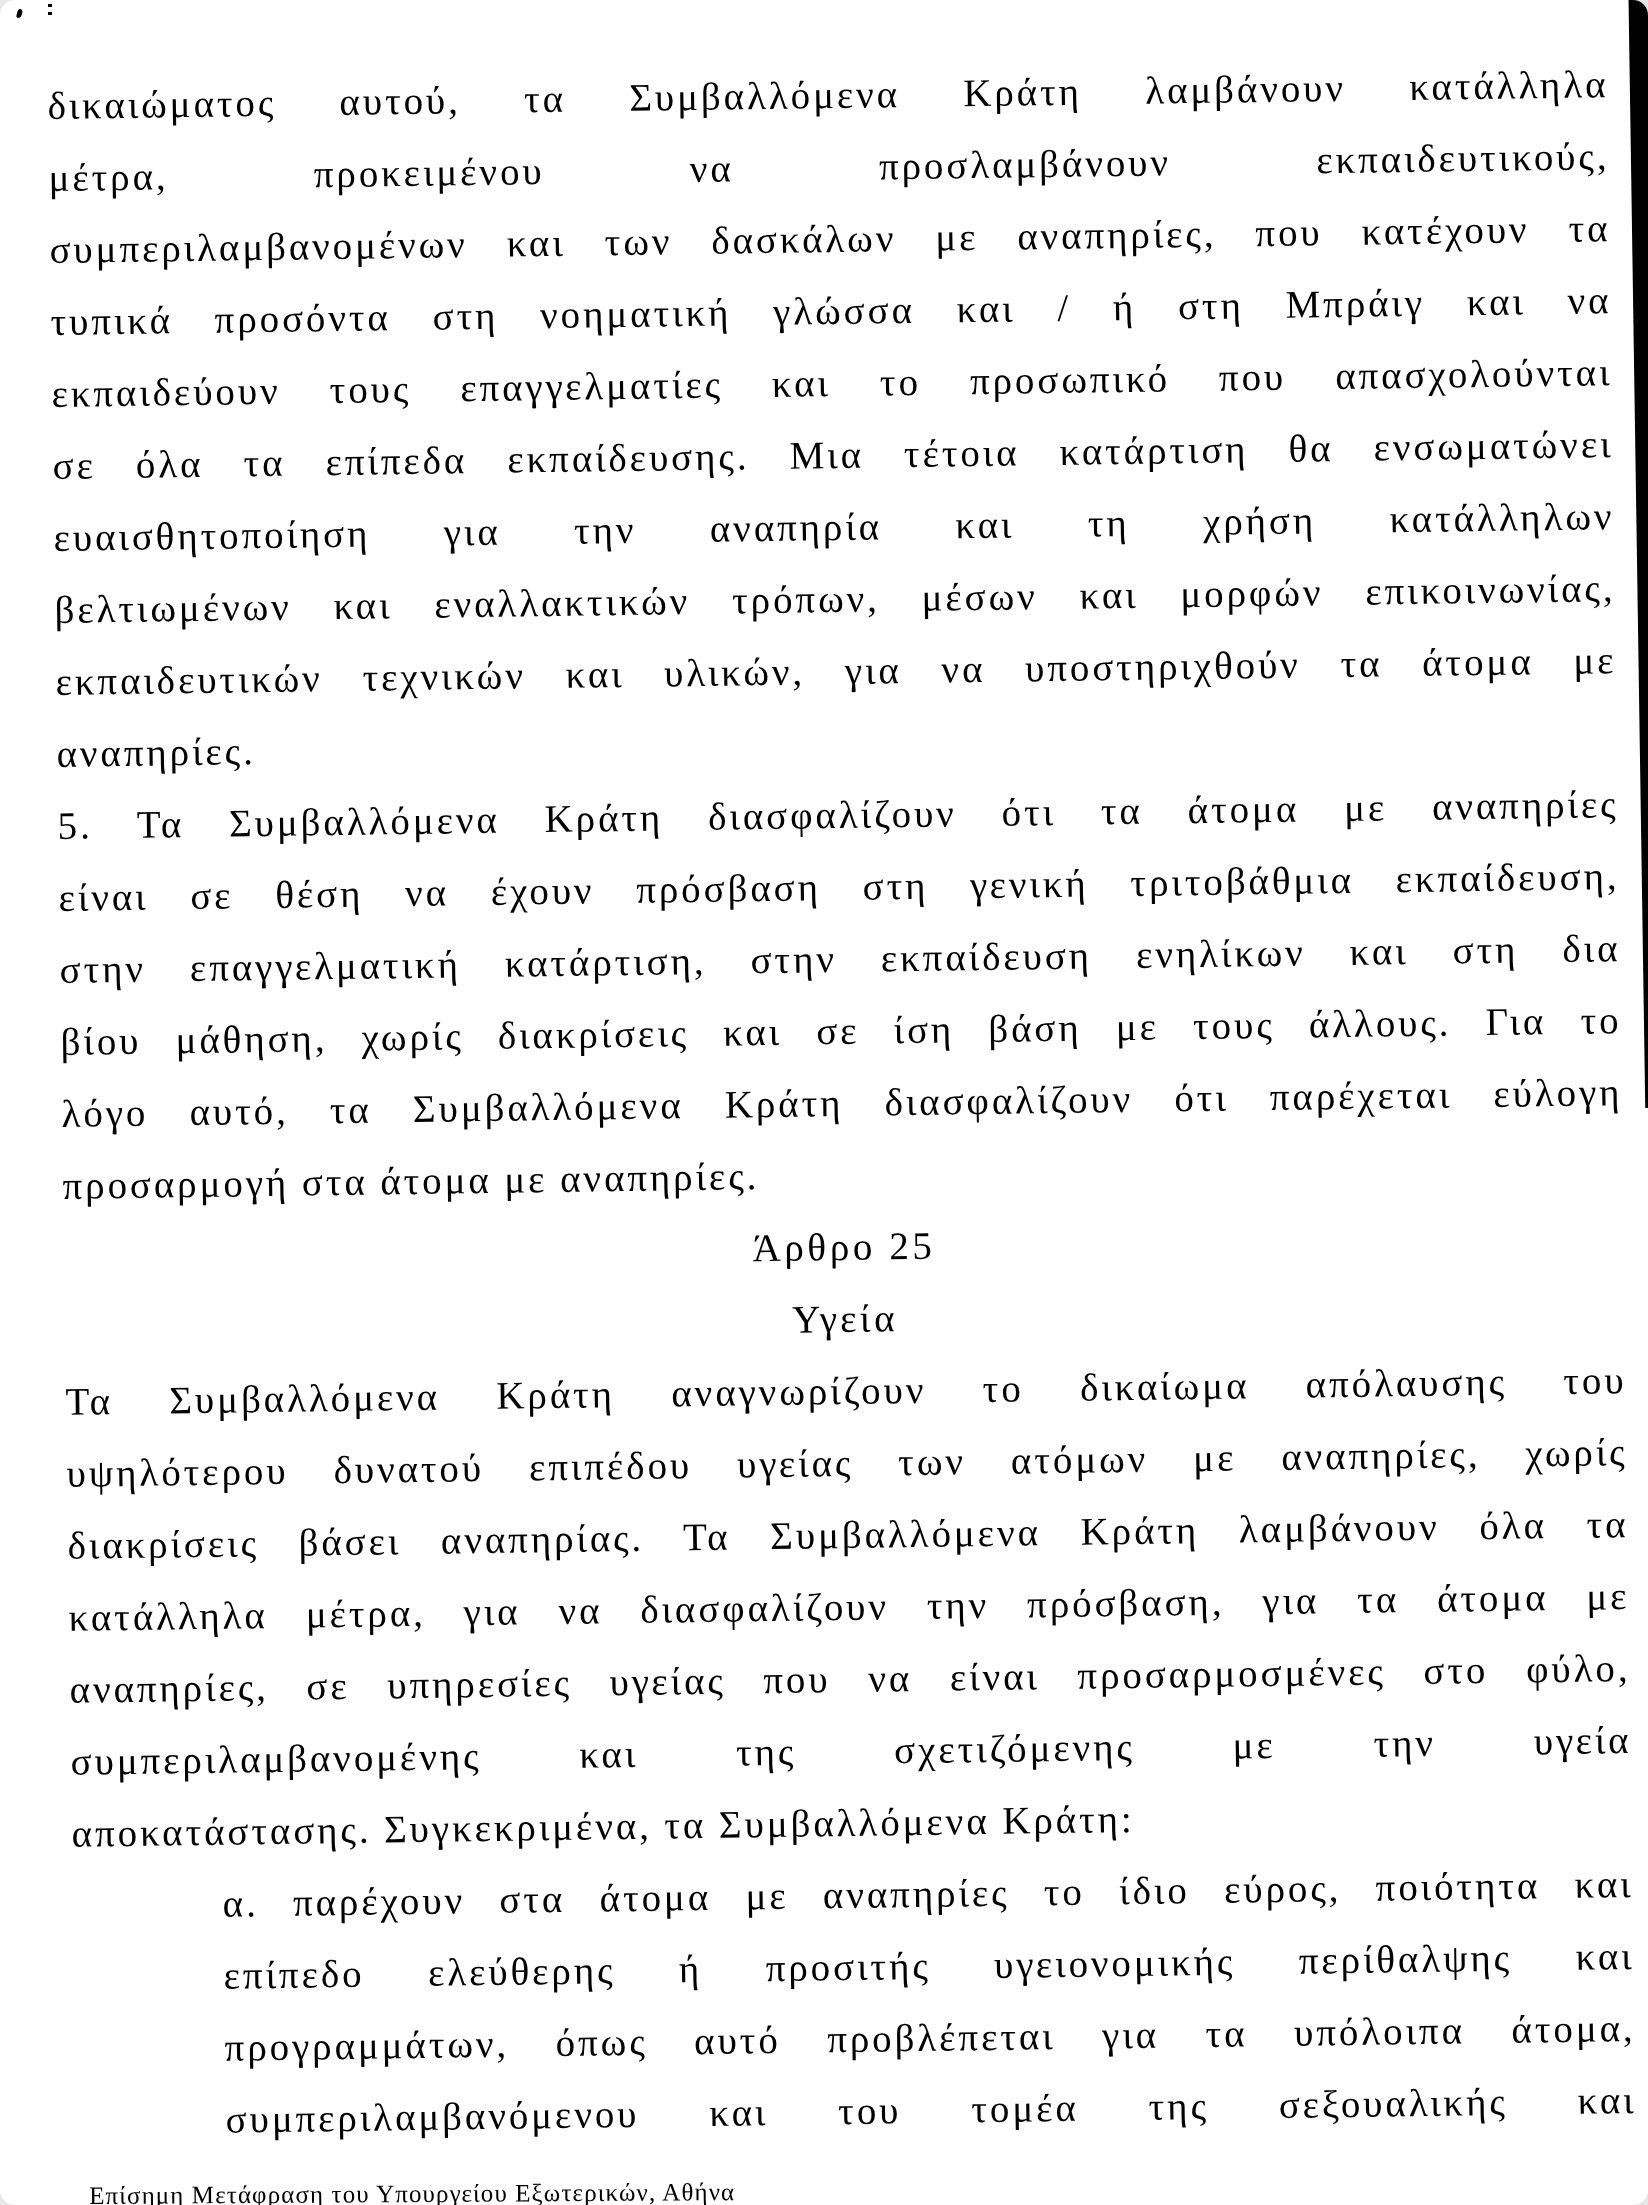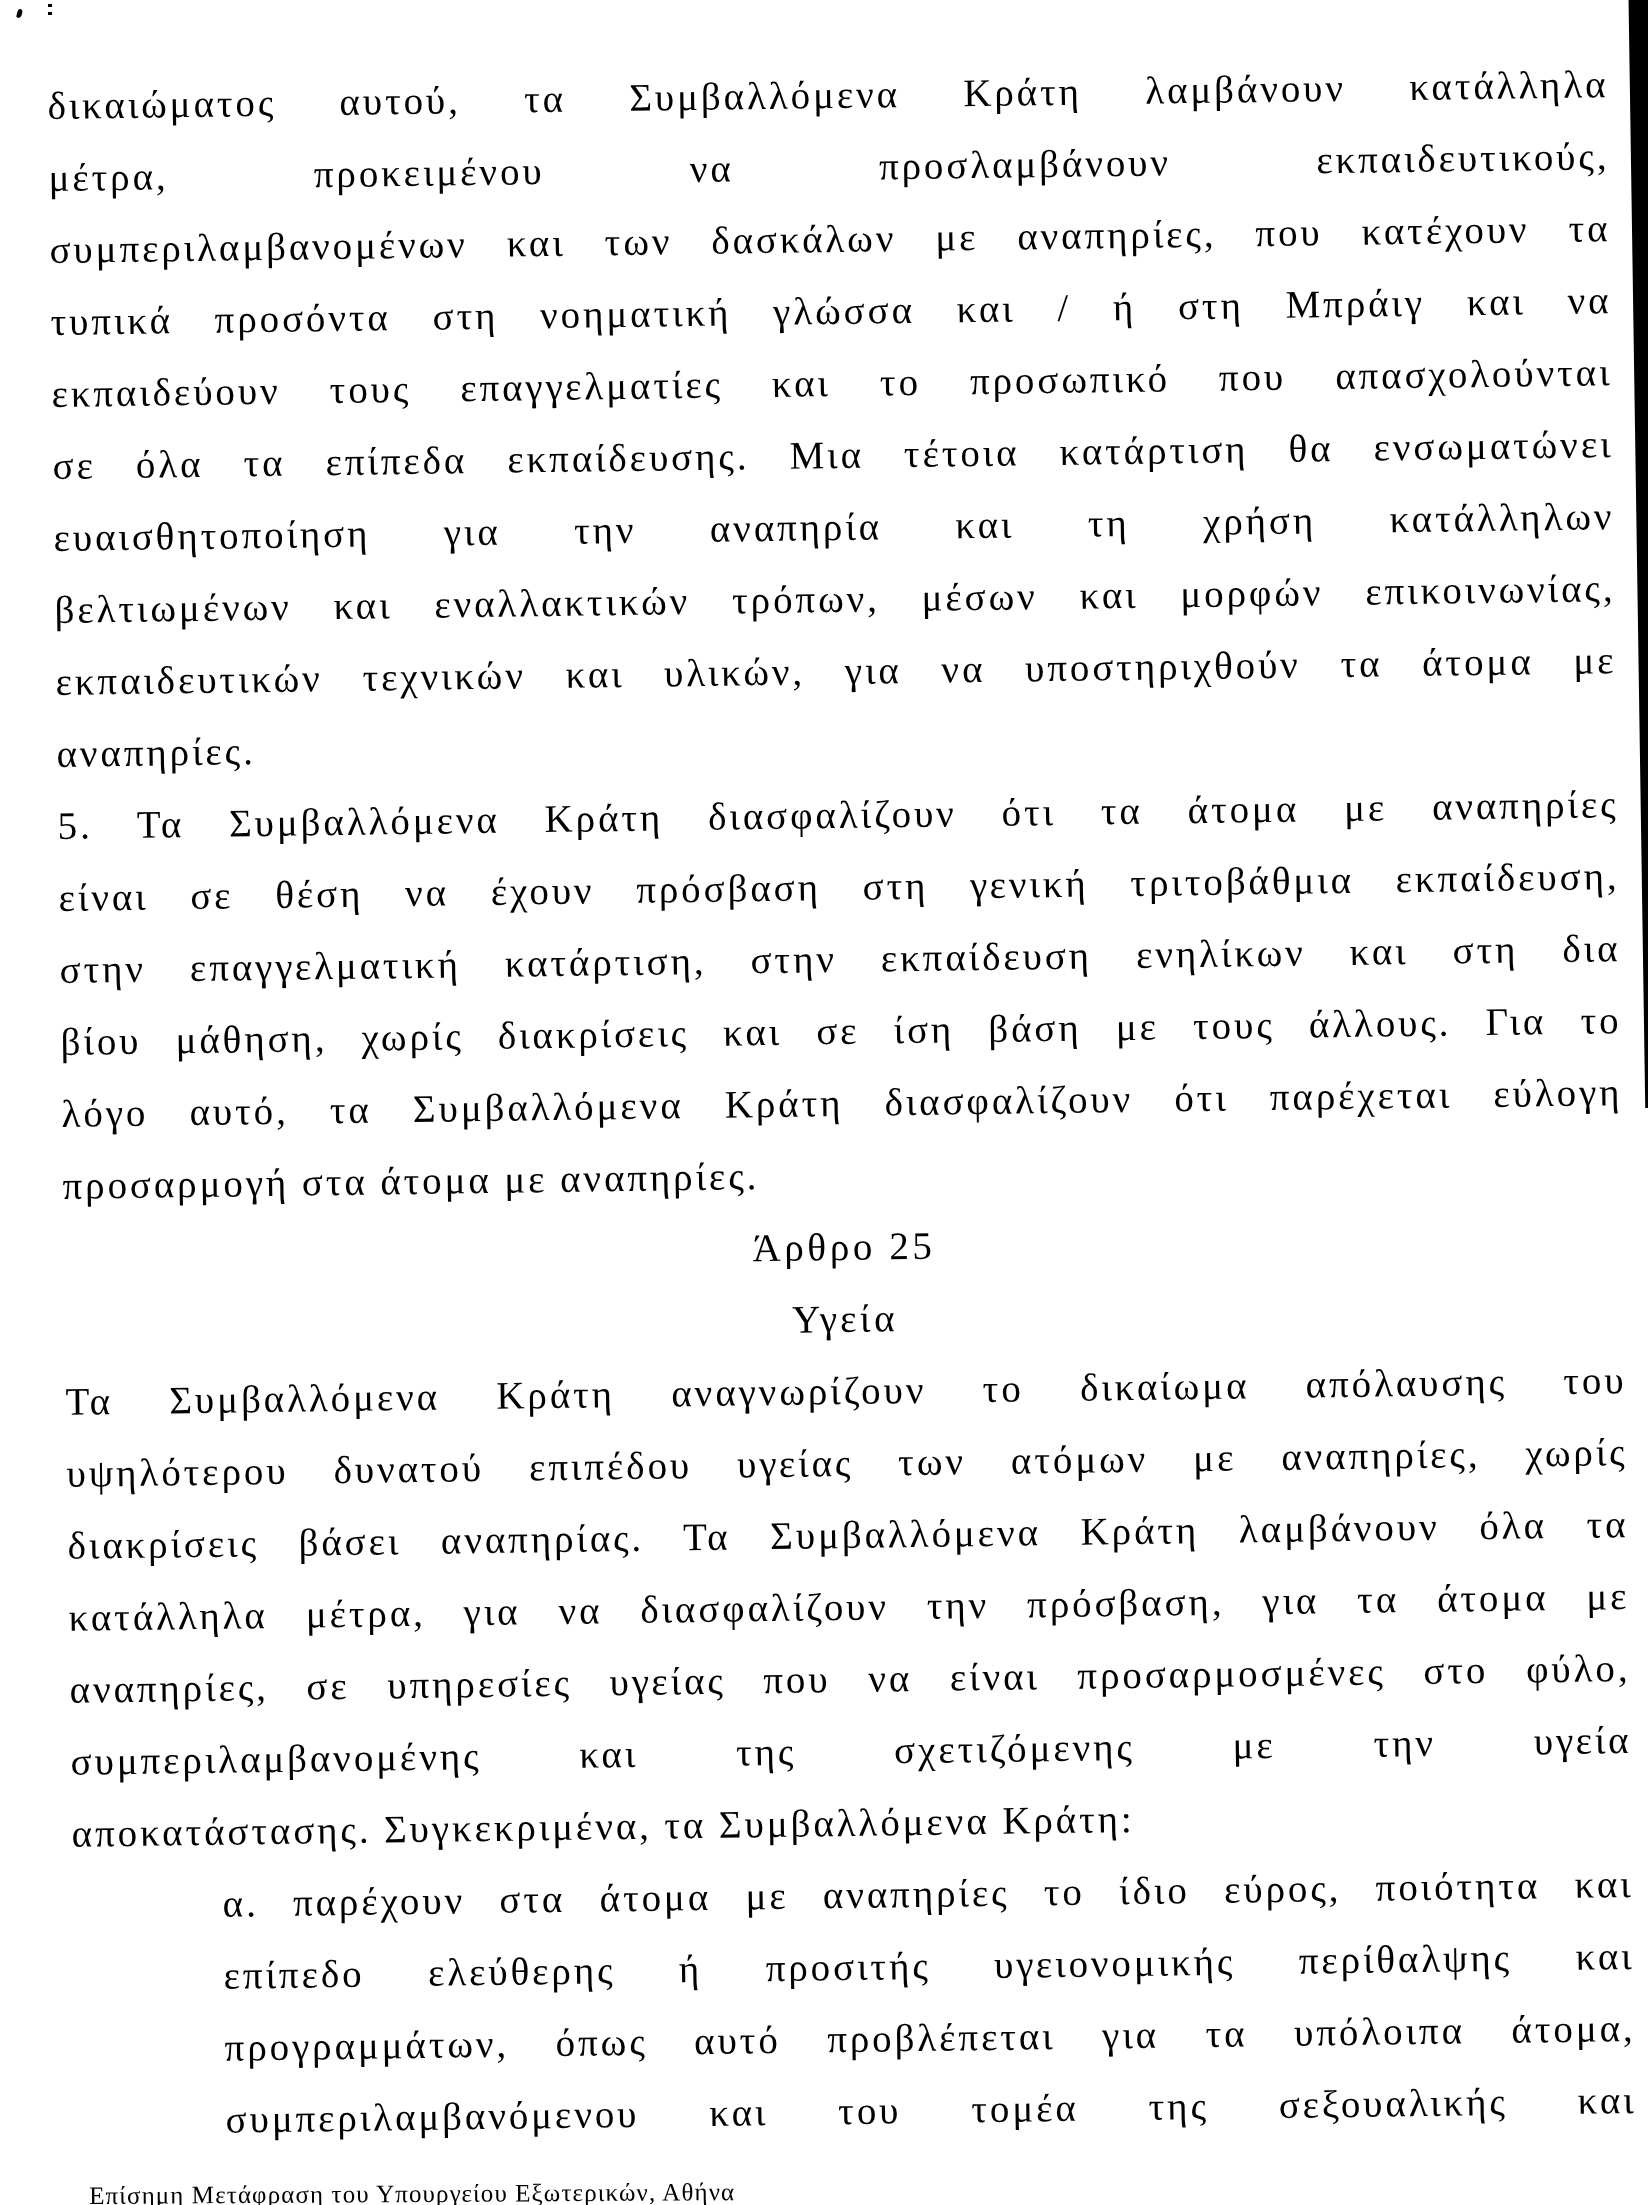--- a/index.html
+++ b/index.html
@@ -4,20 +4,21 @@
 <style>
   html, body { margin: 0; padding: 0; background: #e8e8e8; }
   .page {
     position: relative;
     width: 1648px;
     height: 2205px;
     background: #ffffff;
     overflow: hidden;
     font-family: "Liberation Serif", "DejaVu Serif", serif;
     color: #000000;
+    border-radius: 15px;
   }
   .textblock {
     position: absolute;
     left: 47px;
     top: 70px;
     width: 1561px;
     transform: rotate(-0.8deg);
     transform-origin: 0 0;
   }
   .line {

